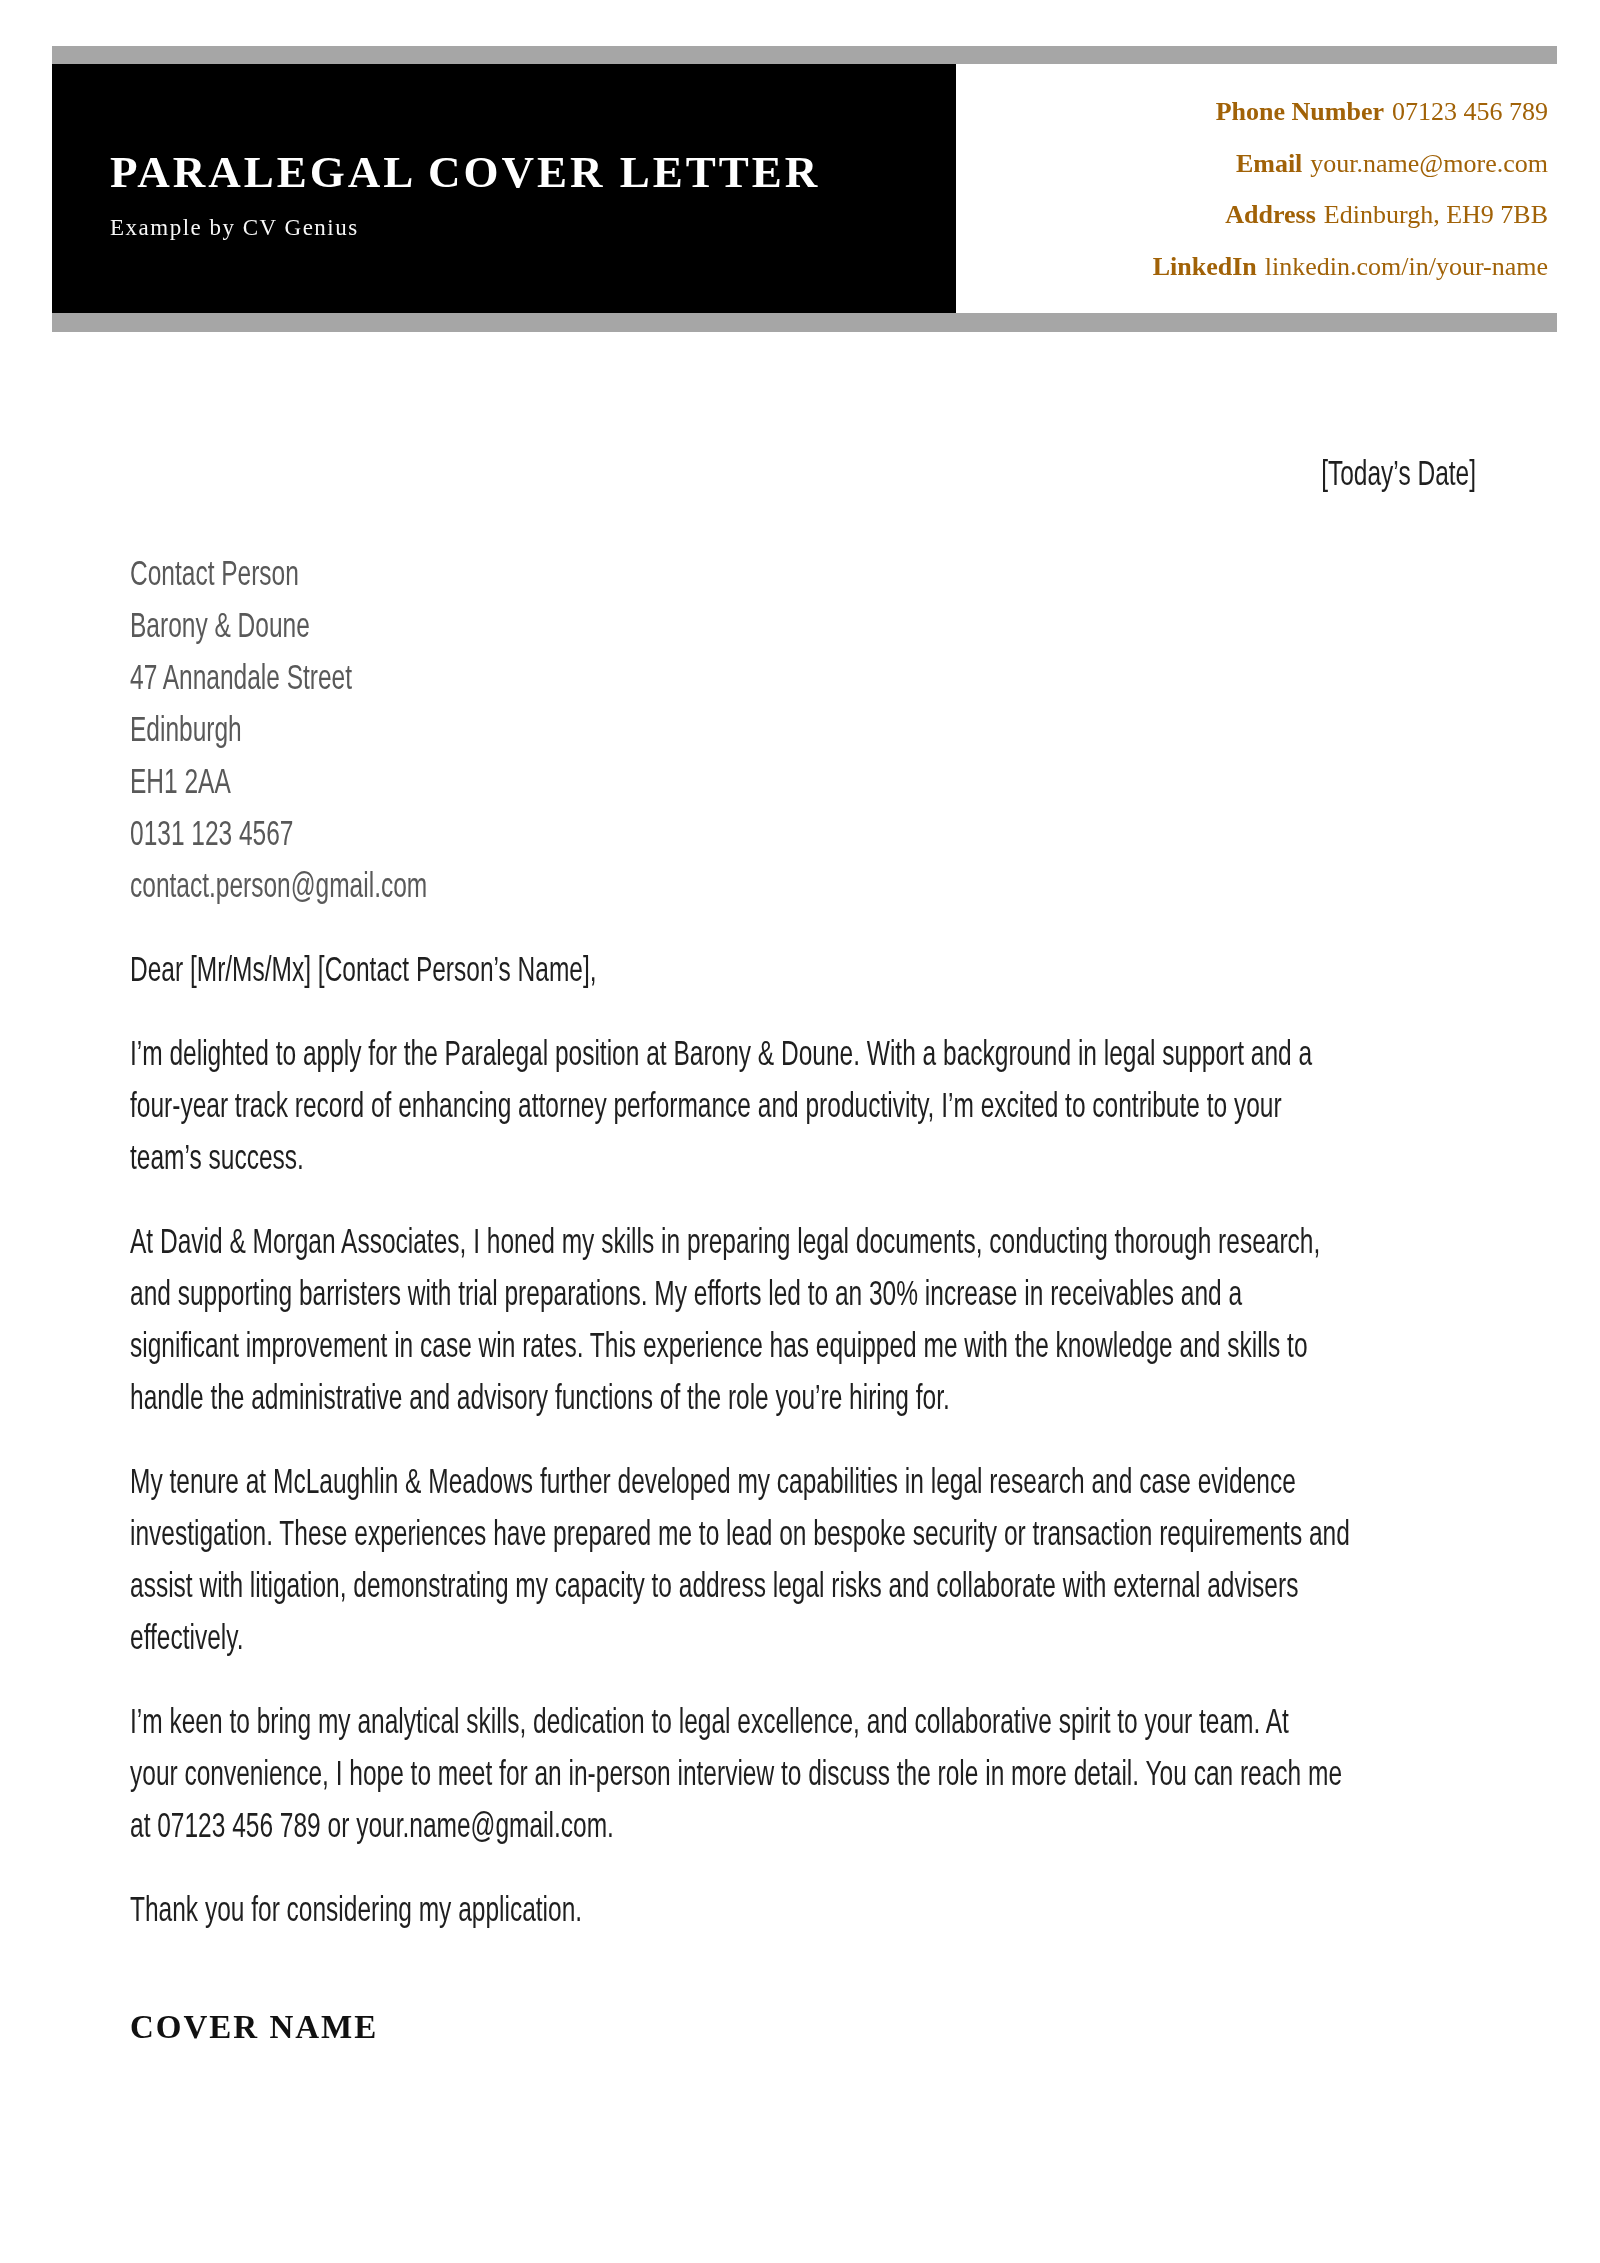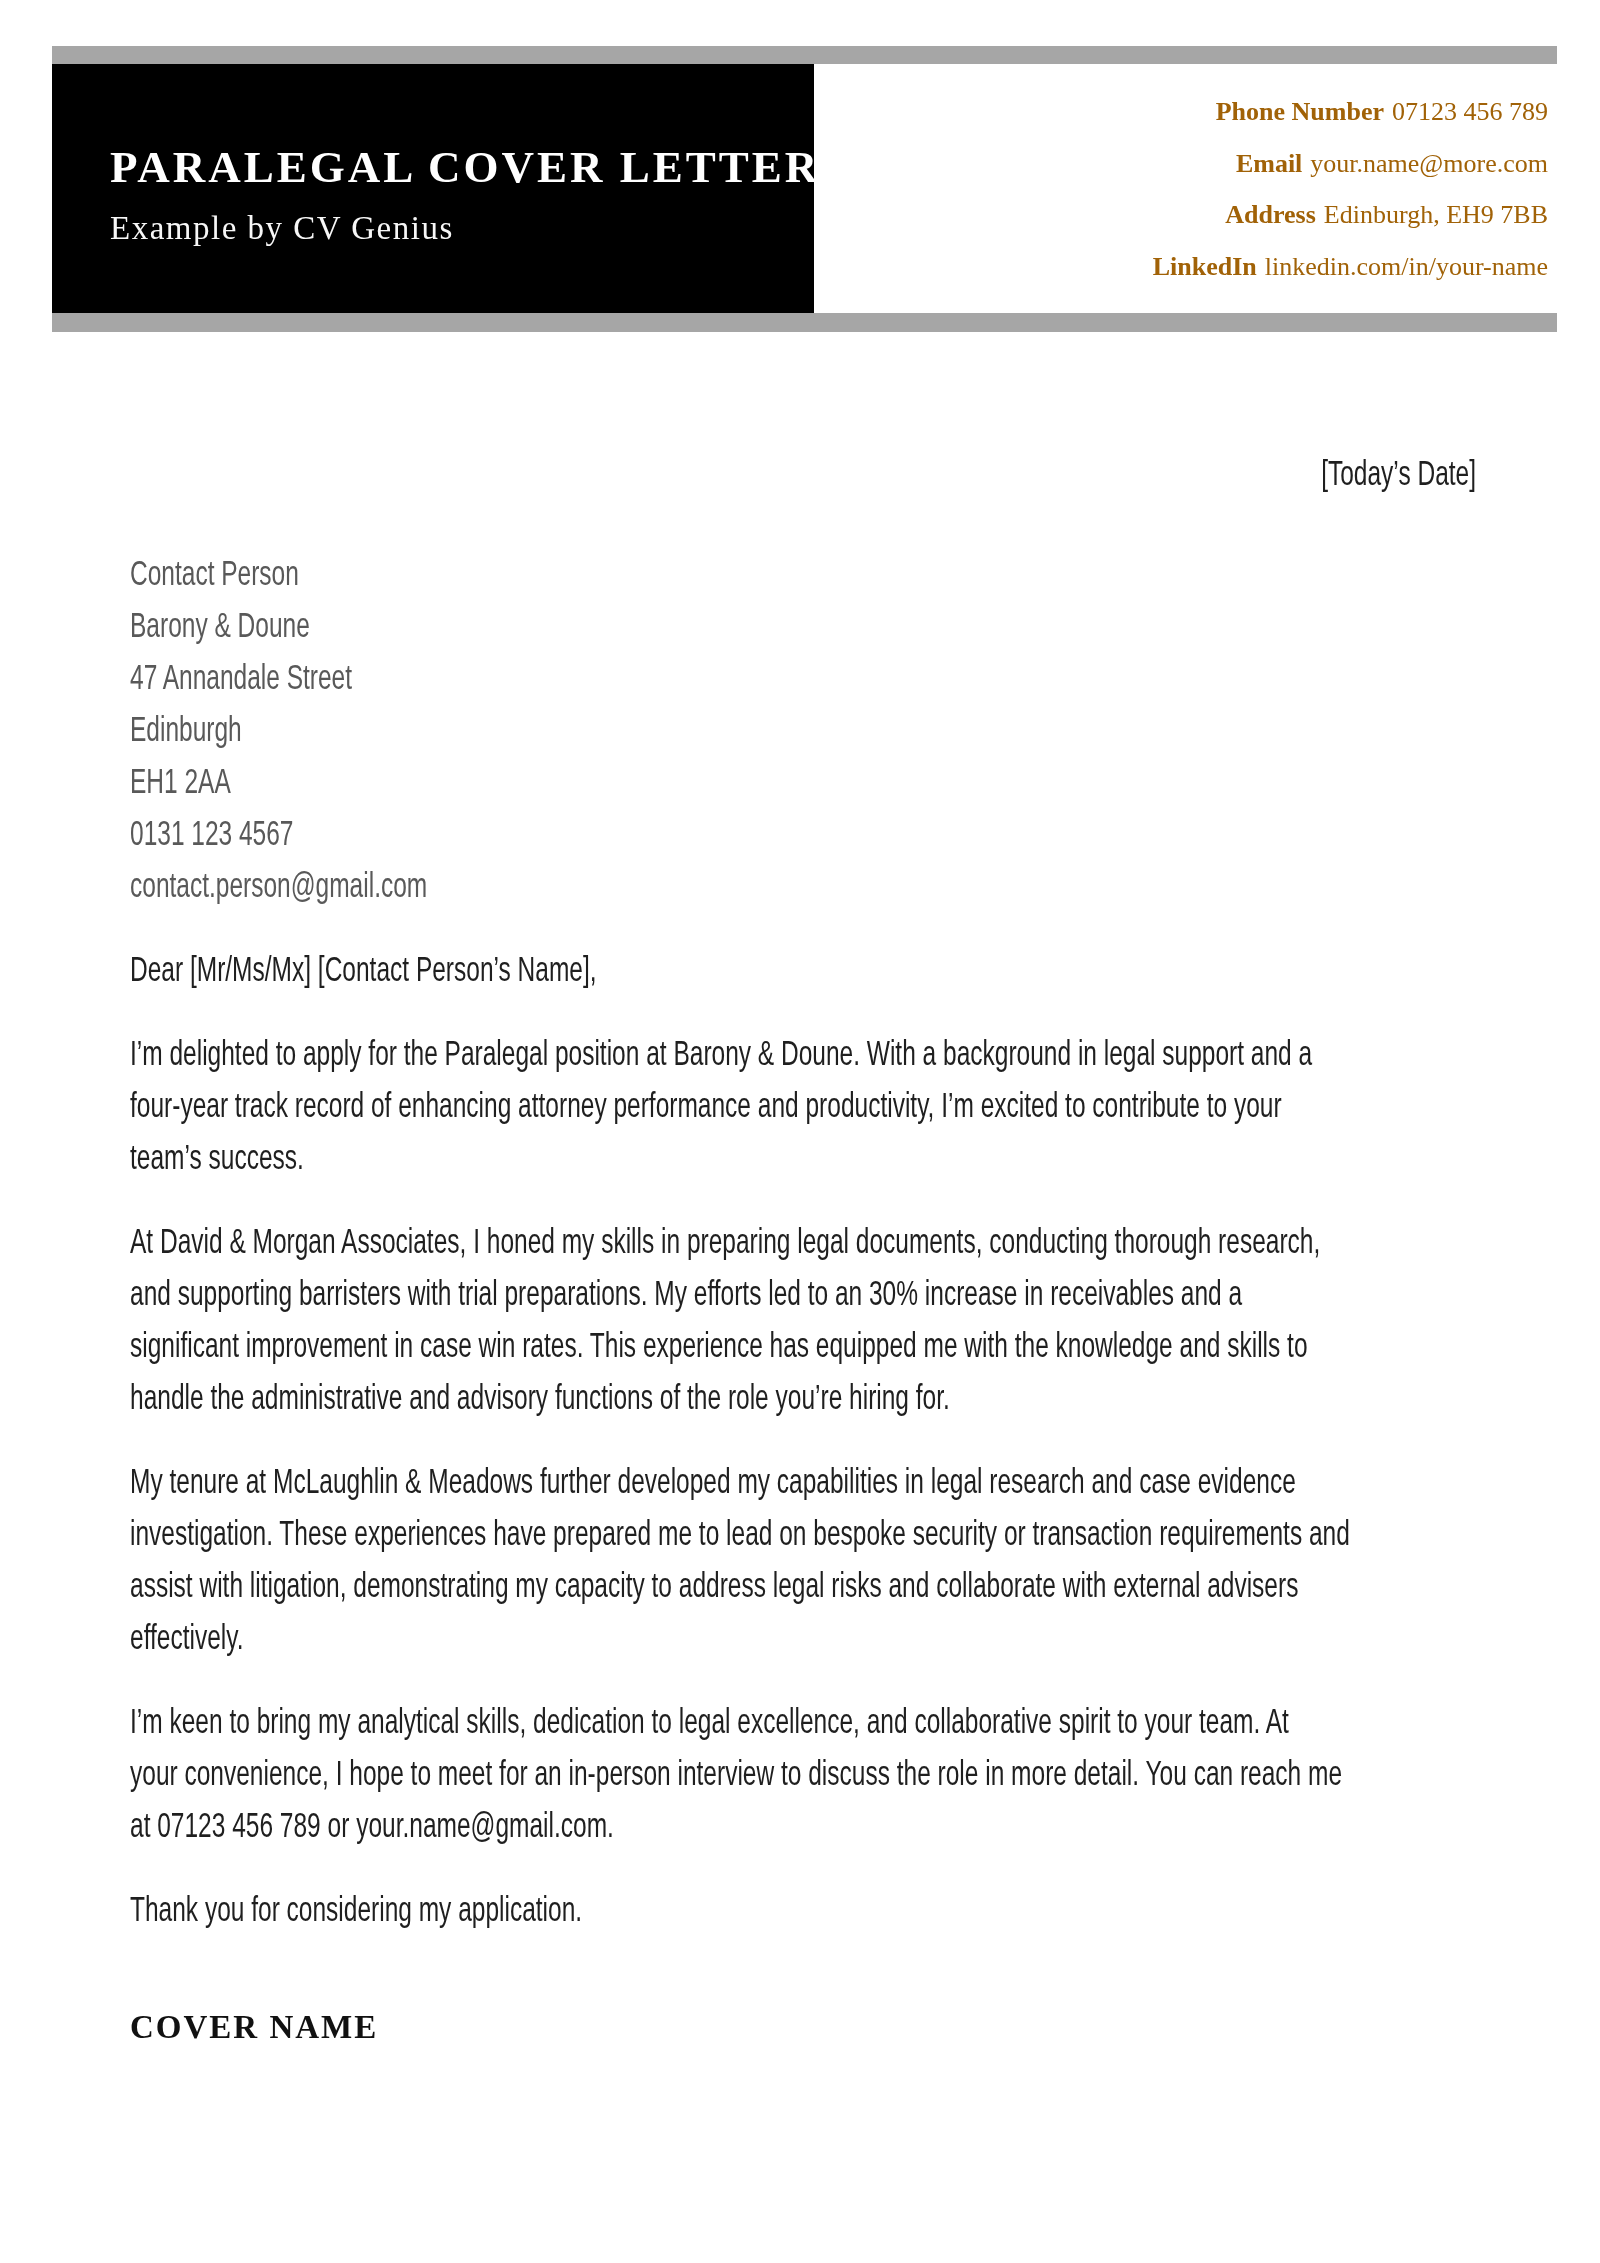--- a/index.html
+++ b/index.html
@@ -20,21 +20,21 @@
     width: 1505px;
     background: #a6a6a6;
   }
   .bar.top { top: 46px; height: 18px; }
   .bar.bottom { top: 313px; height: 19px; }
 
   .black-box {
     position: absolute;
     left: 52px;
     top: 64px;
-    width: 762px;
+    width: 904px;
     height: 249px;
     background: #000000;
     display: flex;
     flex-direction: column;
     justify-content: center;
     padding-left: 58px;
     padding-top: 12px;
     row-gap: 20px;
   }
   .doc-title {
@@ -42,21 +42,21 @@
     font-weight: bold;
     font-size: 45px;
     line-height: 1.05;
     letter-spacing: 3px;
     color: #ffffff;
     white-space: nowrap;
   }
   .doc-subtitle {
     font-family: "Liberation Serif", "DejaVu Serif", serif;
     font-weight: normal;
-    font-size: 33px;
+    font-size: 23px;
     line-height: 1.05;
     letter-spacing: 1.5px;
     color: #f7f7f7;
     white-space: nowrap;
   }
 
   .header-contact {
     position: absolute;
     top: 86px;
     right: 52px;

